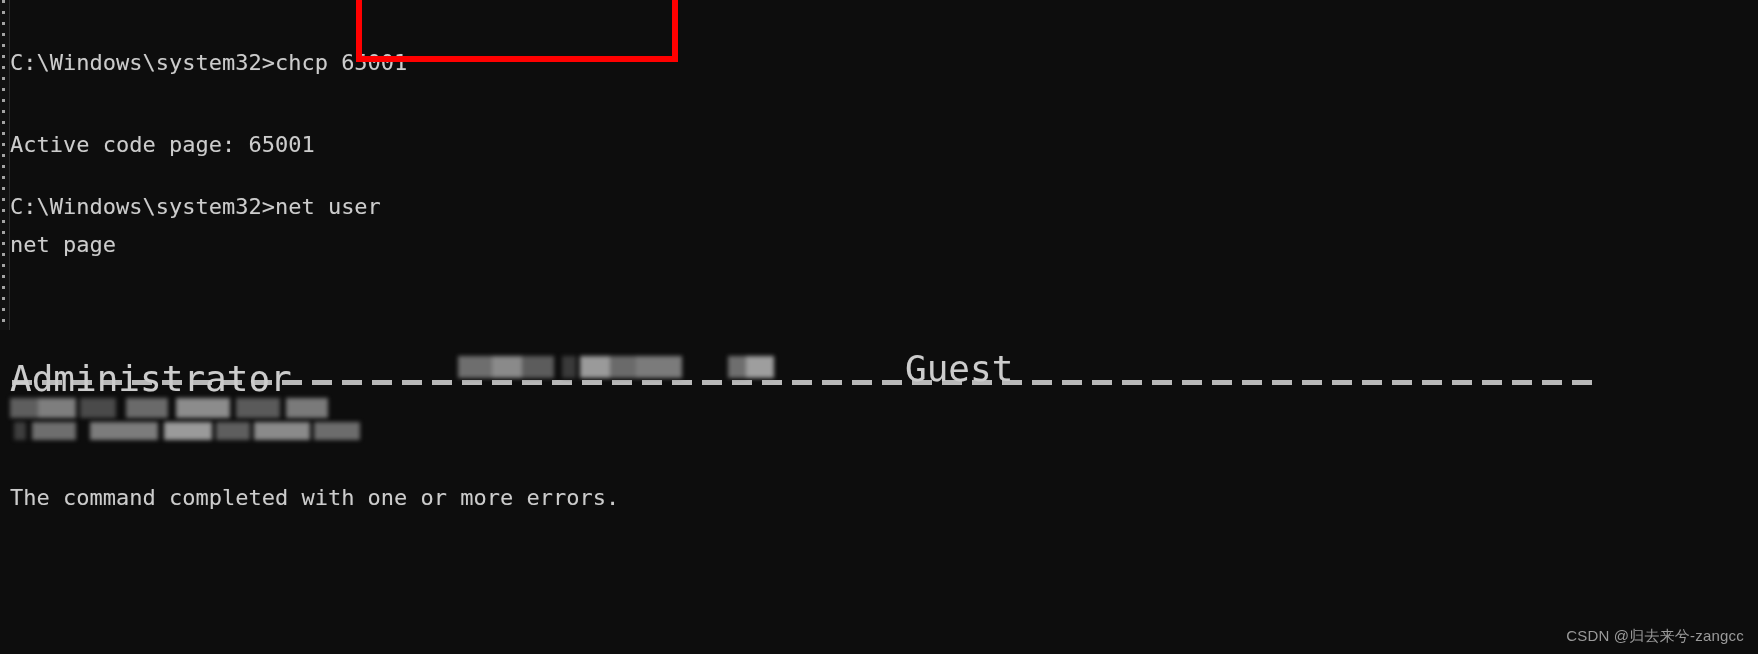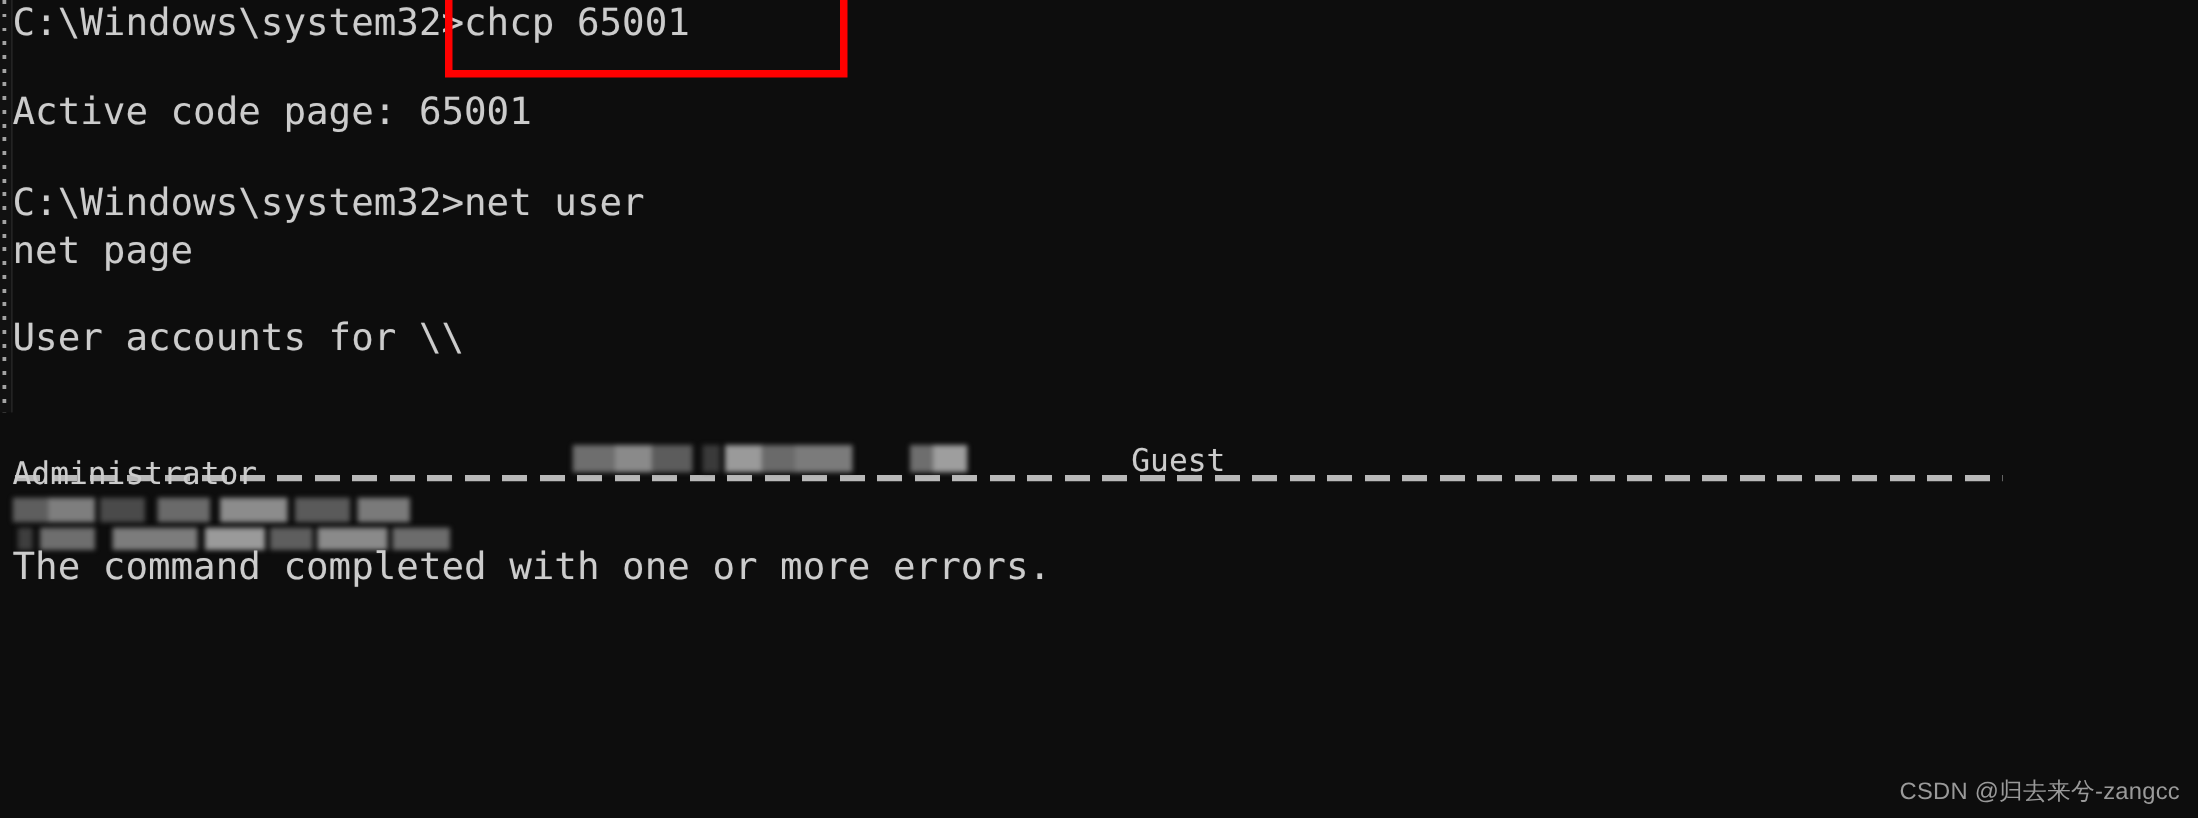--- a/index.html
+++ b/index.html
@@ -48,45 +48,46 @@
       transparent 3px, transparent 11px
     );
     opacity: .85;
   }
 
   
   .line {
     position: absolute;
     left: 10px;
     white-space: pre;
-    font-size: 30px;
+    font-size: 22px;
     line-height: 34px;
     letter-spacing: 0px;
     color: #cccccc;
     text-shadow: 0 0 1px rgba(200,200,200,.25);
+    margin-top: 44px;
   }
 
   
   .dashrule {
     position: absolute;
     left: 12px;
     width: 1590px;
     height: 5px;
     background: repeating-linear-gradient(
       to right,
       #b8b8b8 0px, #b8b8b8 20px,
       transparent 20px, transparent 30px
     );
   }
 
   
   .cell {
     position: absolute;
     white-space: pre;
-    font-size: 25px;
+    font-size: 36px;
     line-height: 34px;
     color: #cccccc;
     text-shadow: 0 0 1px rgba(200,200,200,.25);
   }
 
   
   .redacted {
     position: absolute;
     overflow: hidden;
     filter: blur(2.2px);
@@ -108,38 +109,37 @@
     box-sizing: border-box;
     pointer-events: none;
   }
 
   
   #watermark {
     position: absolute;
     right: 14px;
     bottom: 8px;
     font-family: "Liberation Sans", "DejaVu Sans", sans-serif;
-    font-size: 19px;
+    font-size: 15px;
     color: #9a9a9a;
     letter-spacing: .2px;
     white-space: pre;
   }
 </style>
 </head>
 <body>
 
 <div id="terminal">
 
   <div class="edge-artifact"></div>
 
   <div class="line" style="top: 2px;">C:\Windows\system32&gt;chcp 65001</div>
-  <div class="line" style="top: 73px; text-align: center;">Active code page: 65001</div>
+  <div class="line" style="top: 84px; text-align: center;">Active code page: 65001</div>
   <div class="line" style="top: 146px;">C:\Windows\system32&gt;net user</div>
   <div class="line" style="top: 184px;">net page</div>
-  <div class="line" style="top: 254px;">User accounts for \\</div>
 
   <div class="dashrule" style="top: 380px;"></div>
 
   <div class="cell" style="left: 10px; top: 362px;">Administrator</div>
   <div class="cell" style="left: 905px; top: 352px;">Guest</div>
 
   <div id="redacted-layer">
       <div class="redacted" style="left: 458px; top: 356px; width: 248px; height: 22px;">
         <div class="blk" style="left: 0px; width: 34px; background: rgb(110, 110, 110);"></div>
         <div class="blk" style="left: 34px; width: 30px; background: rgb(138, 138, 138);"></div>

